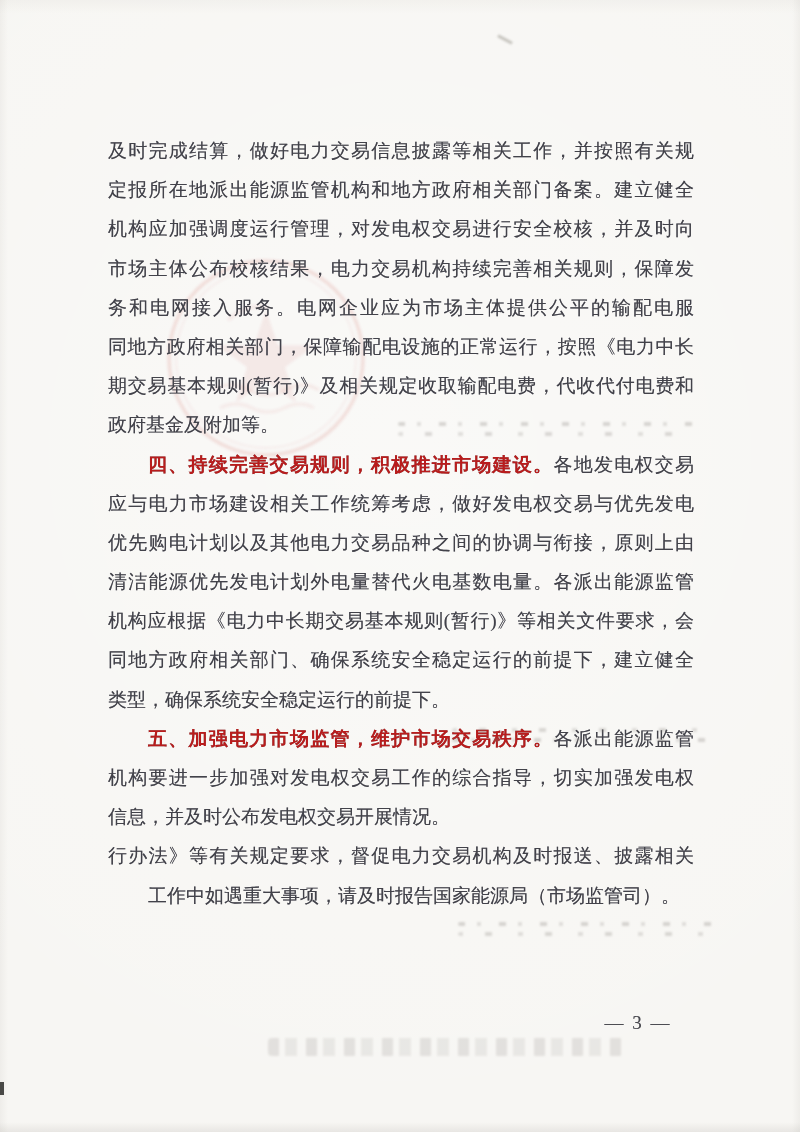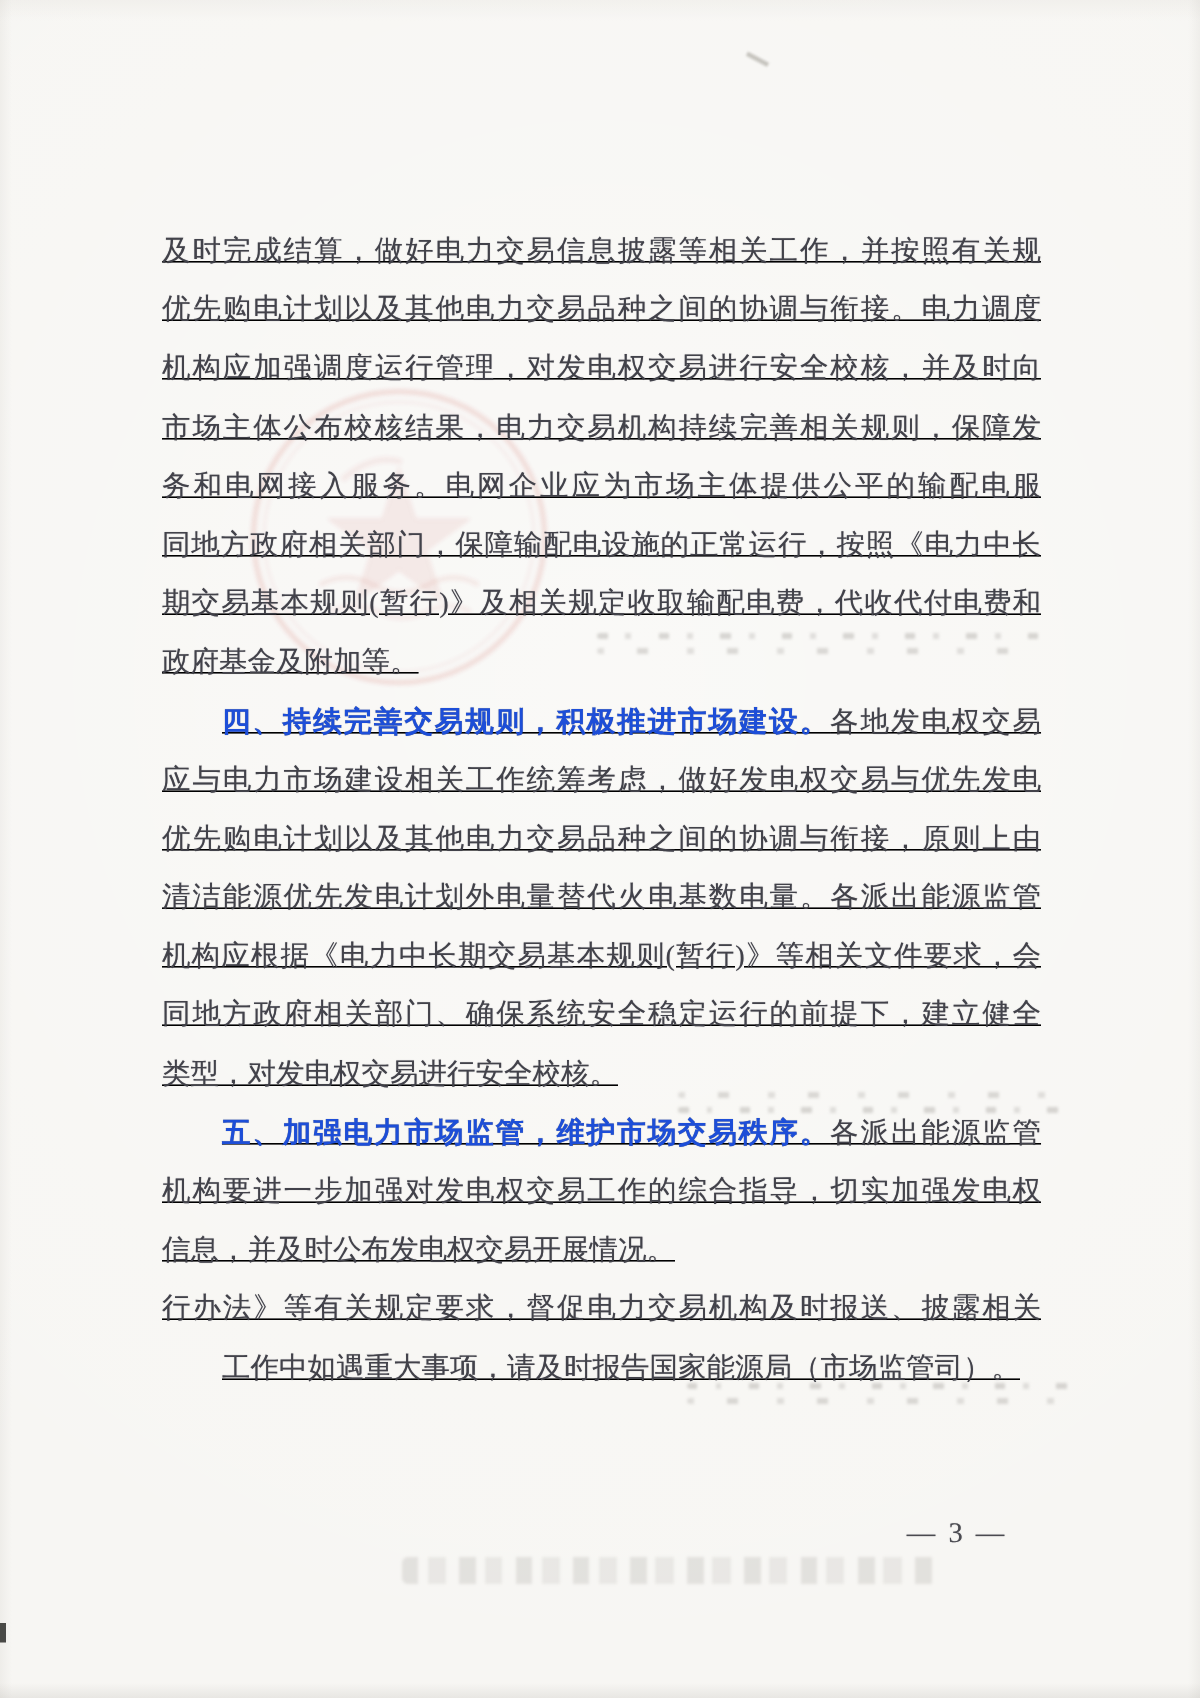--- a/index.html
+++ b/index.html
@@ -11,34 +11,34 @@
   .paper-shade{
     position:absolute;inset:0;pointer-events:none;
     background:
       radial-gradient(120% 90% at 50% 40%, rgba(255,255,255,0.35), rgba(0,0,0,0) 70%),
       linear-gradient(180deg, rgba(180,175,165,0.10) 0, rgba(0,0,0,0) 14px),
       linear-gradient(0deg, rgba(140,135,128,0.14) 0, rgba(0,0,0,0) 10px),
       linear-gradient(90deg, rgba(160,155,148,0.10) 0, rgba(0,0,0,0) 8px),
       linear-gradient(270deg, rgba(160,155,148,0.10) 0, rgba(0,0,0,0) 8px);
   }
   .content{
-    position:absolute;left:108px;top:148px;width:586px;text-decoration:underline;
+    position:absolute;left:108px;top:131px;width:586px;
   }
   .line{
     font-size:19px;line-height:39.2px;height:39.2px;
     color:#42424a;
     text-align:justify;text-align-last:justify;
     text-shadow:0 0 0.6px rgba(70,70,80,0.55);
     white-space:normal;overflow:visible;
   }
   .line.last{text-align:left;text-align-last:left;}
   .line.indent{text-indent:40px;}
   .lead{
     font-family:"Liberation Sans","DejaVu Sans",sans-serif;
-    font-weight:700;color:#1d4ed8;
+    font-weight:700;color:#b91c1c;
     text-shadow:0 0 0.5px rgba(48,48,54,0.6);
   }
   .page-number{
     position:absolute;left:588px;top:1008px;width:100px;height:30px;
     font-size:19px;line-height:30px;letter-spacing:2px;
     color:#4a4a50;text-align:center;
     text-shadow:0 0 0.6px rgba(70,70,80,0.5);
   }
   
   .seal{
@@ -89,37 +89,37 @@
   <polygon points="108,62 119,96 155,96 126,117 137,151 108,130 79,151 90,117 61,96 97,96" fill="rgba(200,90,78,0.10)" stroke="rgba(200,90,78,0.10)" stroke-width="1"></polygon>
   <path d="M55,140 q18,-10 36,0 q18,10 36,0 q18,-10 34,0" fill="none" stroke="rgba(200,90,78,0.12)" stroke-width="3"></path>
   <path d="M62,158 q16,-8 32,0 q16,8 32,0 q16,-8 30,0" fill="none" stroke="rgba(200,90,78,0.10)" stroke-width="3"></path>
   <path d="M70,70 q20,-18 40,-12" fill="none" stroke="rgba(200,90,78,0.10)" stroke-width="4"></path>
 </svg>
 
 <div class="content">
 
   <div>
     <div class="line">及时完成结算，做好电力交易信息披露等相关工作，并按照有关规</div>
-    <div class="line">优先购电计划以及其他电力交易品种之间的协调与衔接。电力调度</div>
+    <div class="line">定报所在地派出能源监管机构和地方政府相关部门备案。建立健全</div>
     <div class="line">机构应加强调度运行管理，对发电权交易进行安全校核，并及时向</div>
     <div class="line">市场主体公布校核结果，电力交易机构持续完善相关规则，保障发</div>
     <div class="line">务和电网接入服务。电网企业应为市场主体提供公平的输配电服</div>
     <div class="line">同地方政府相关部门，保障输配电设施的正常运行，按照《电力中长</div>
     <div class="line">期交易基本规则(暂行)》及相关规定收取输配电费，代收代付电费和</div>
     <div class="line last">政府基金及附加等。</div>
   </div>
 
   <div>
     <div class="line indent"><b class="lead">四、持续完善交易规则，积极推进市场建设。</b><span>各地发电权交易</span></div>
     <div class="line">应与电力市场建设相关工作统筹考虑，做好发电权交易与优先发电</div>
     <div class="line">优先购电计划以及其他电力交易品种之间的协调与衔接，原则上由</div>
     <div class="line">清洁能源优先发电计划外电量替代火电基数电量。各派出能源监管</div>
     <div class="line">机构应根据《电力中长期交易基本规则(暂行)》等相关文件要求，会</div>
     <div class="line">同地方政府相关部门、确保系统安全稳定运行的前提下，建立健全</div>
-    <div class="line last">类型，对发电权交易进行安全校核。</div>
+    <div class="line last">类型，确保系统安全稳定运行的前提下。</div>
   </div>
 
   <div>
     <div class="line indent"><b class="lead">五、加强电力市场监管，维护市场交易秩序。</b><span>各派出能源监管</span></div>
     <div class="line">机构要进一步加强对发电权交易工作的综合指导，切实加强发电权</div>
     <div class="line last">信息，并及时公布发电权交易开展情况。</div>
     <div class="line">行办法》等有关规定要求，督促电力交易机构及时报送、披露相关</div>
   </div>
 
   <div>

